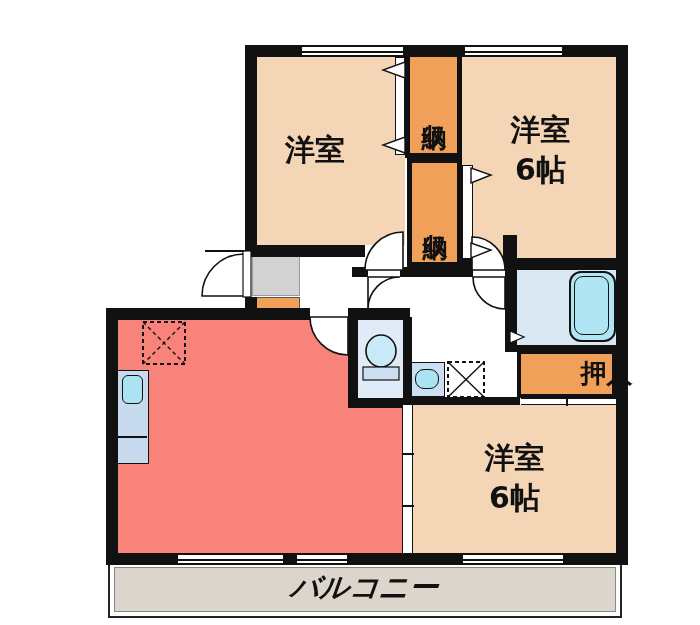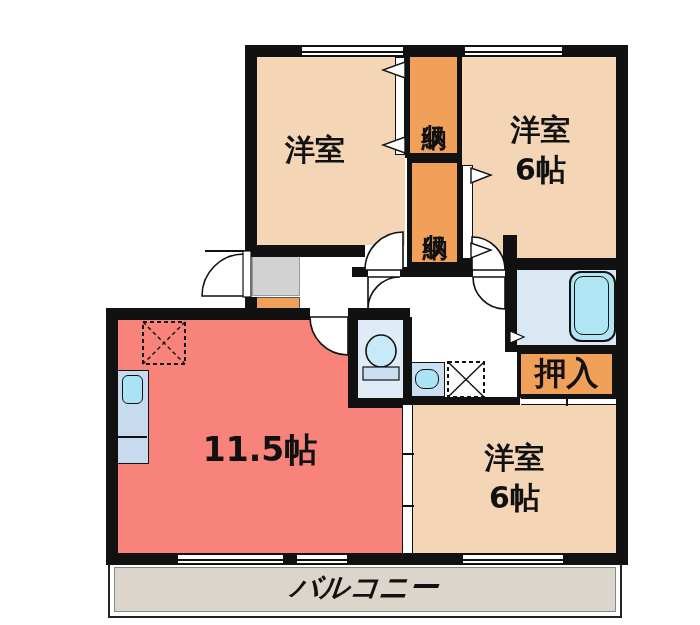--- a/index.html
+++ b/index.html
@@ -138,28 +138,27 @@
   </div>
   <div class="lbl" style="left:465px;top:105px;width:151px;height:90px;font-size:30px;">
     <div>洋室</div>
     <div>6帖</div>
   </div>
   <div class="lbl" style="left:413px;top:432px;width:203px;height:92px;font-size:30px;">
     <div>洋室</div>
     <div>6帖</div>
   </div>
   <div class="lbl" style="left:118px;top:402px;width:284px;height:96px;font-size:33px;">
-    <div>11.5帖</div>
   </div>
   <div class="lbl vert" style="left:405px;top:60px;width:57px;height:92px;font-size:25px;">
     <div>収納</div>
   </div>
   <div class="lbl vert" style="left:407px;top:170px;width:55px;height:92px;font-size:25px;">
     <div>収納</div>
   </div>
-  <div class="lbl" style="left:517px;top:352px;width:99px;height:44px;font-size:32px;">
+  <div class="lbl" style="left:517px;top:352px;width:99px;height:44px;font-size:26px;padding-left:40px;">
     <div>押入</div>
   </div>
   <div class="lbl" style="left:112px;top:566px;width:504px;height:44px;font-size:29px;font-style:italic;transform:skewX(-6deg);">
     <div>バルコニー</div>
   </div>
 
 </div>
 
 </body></html>

